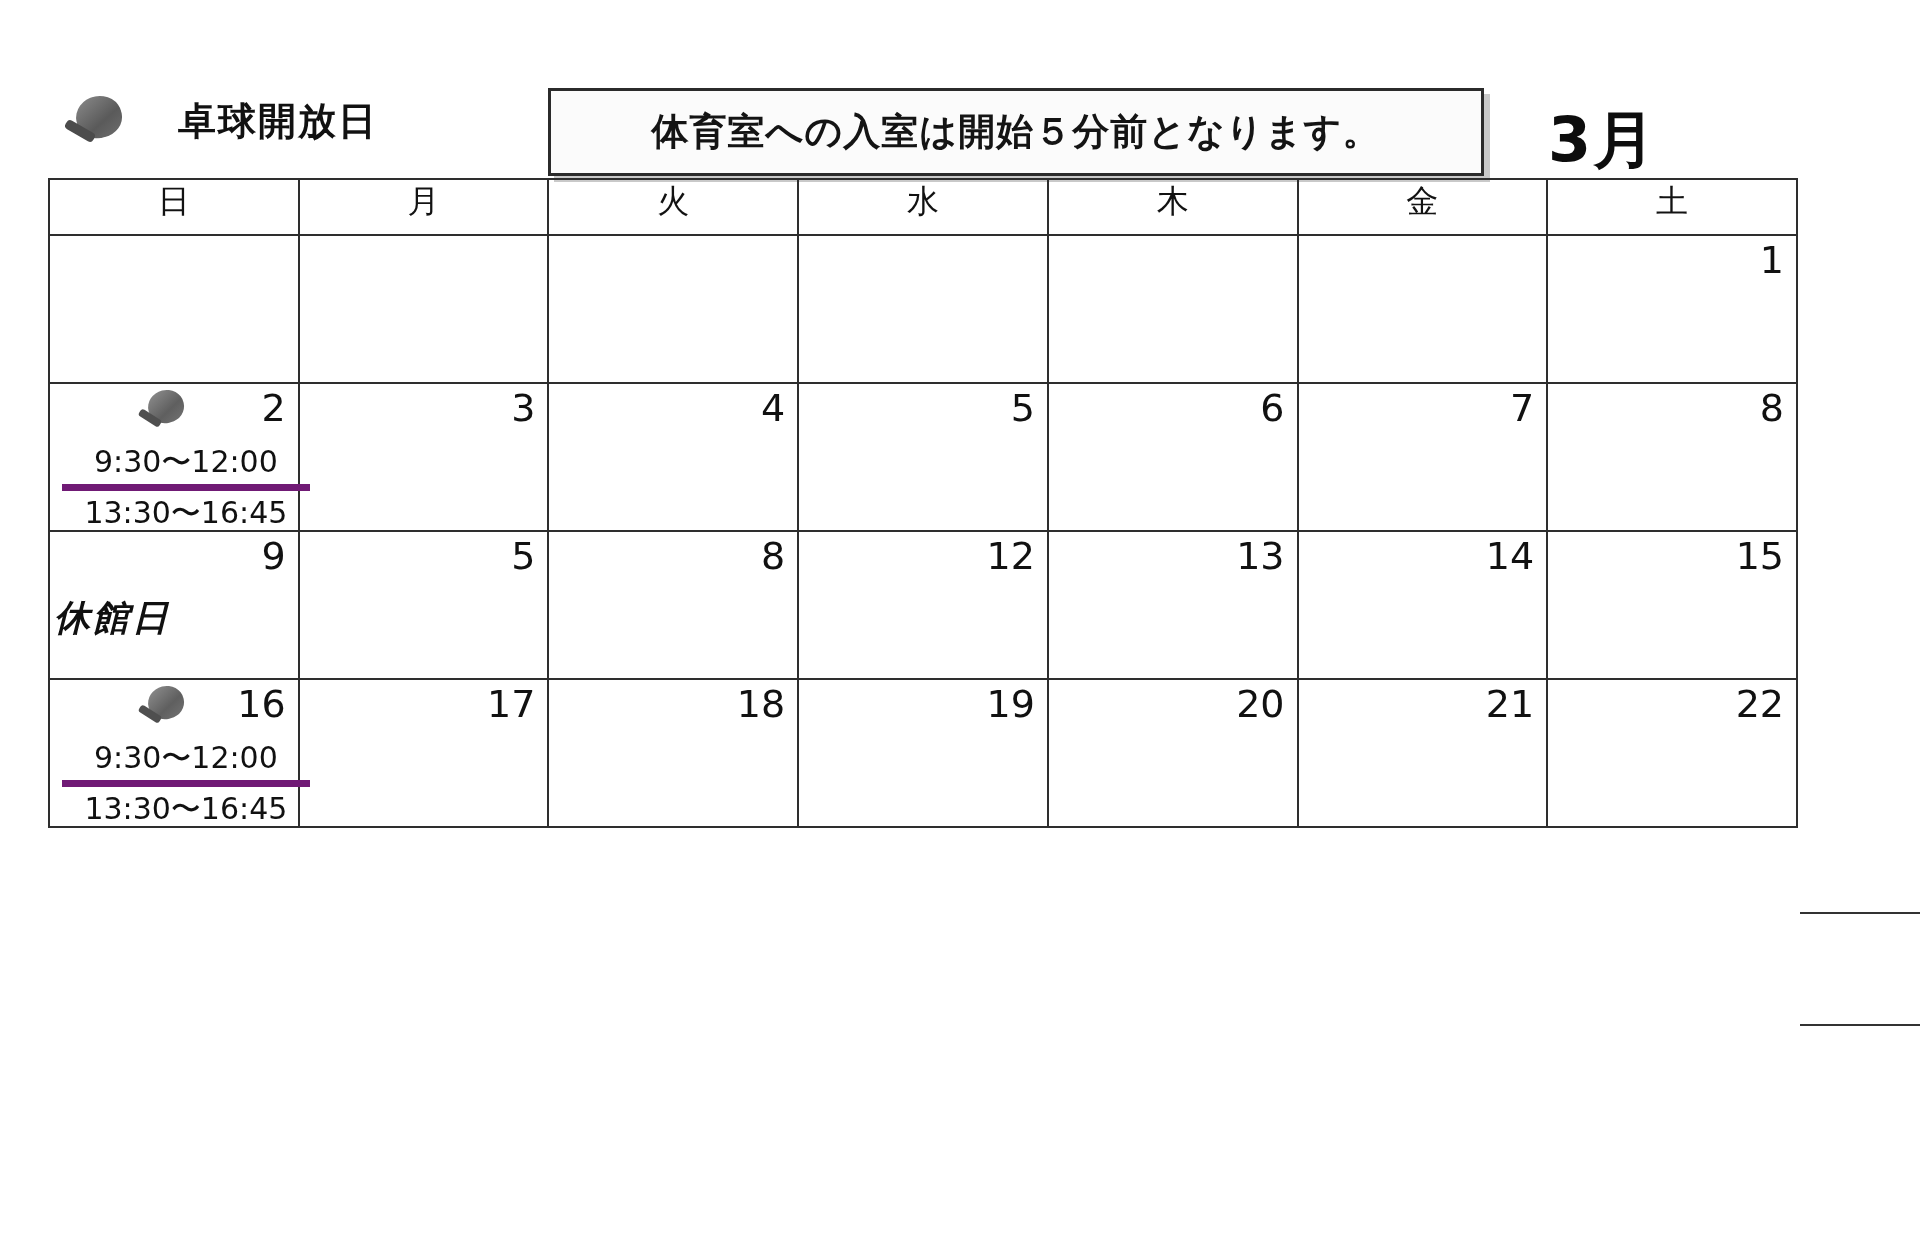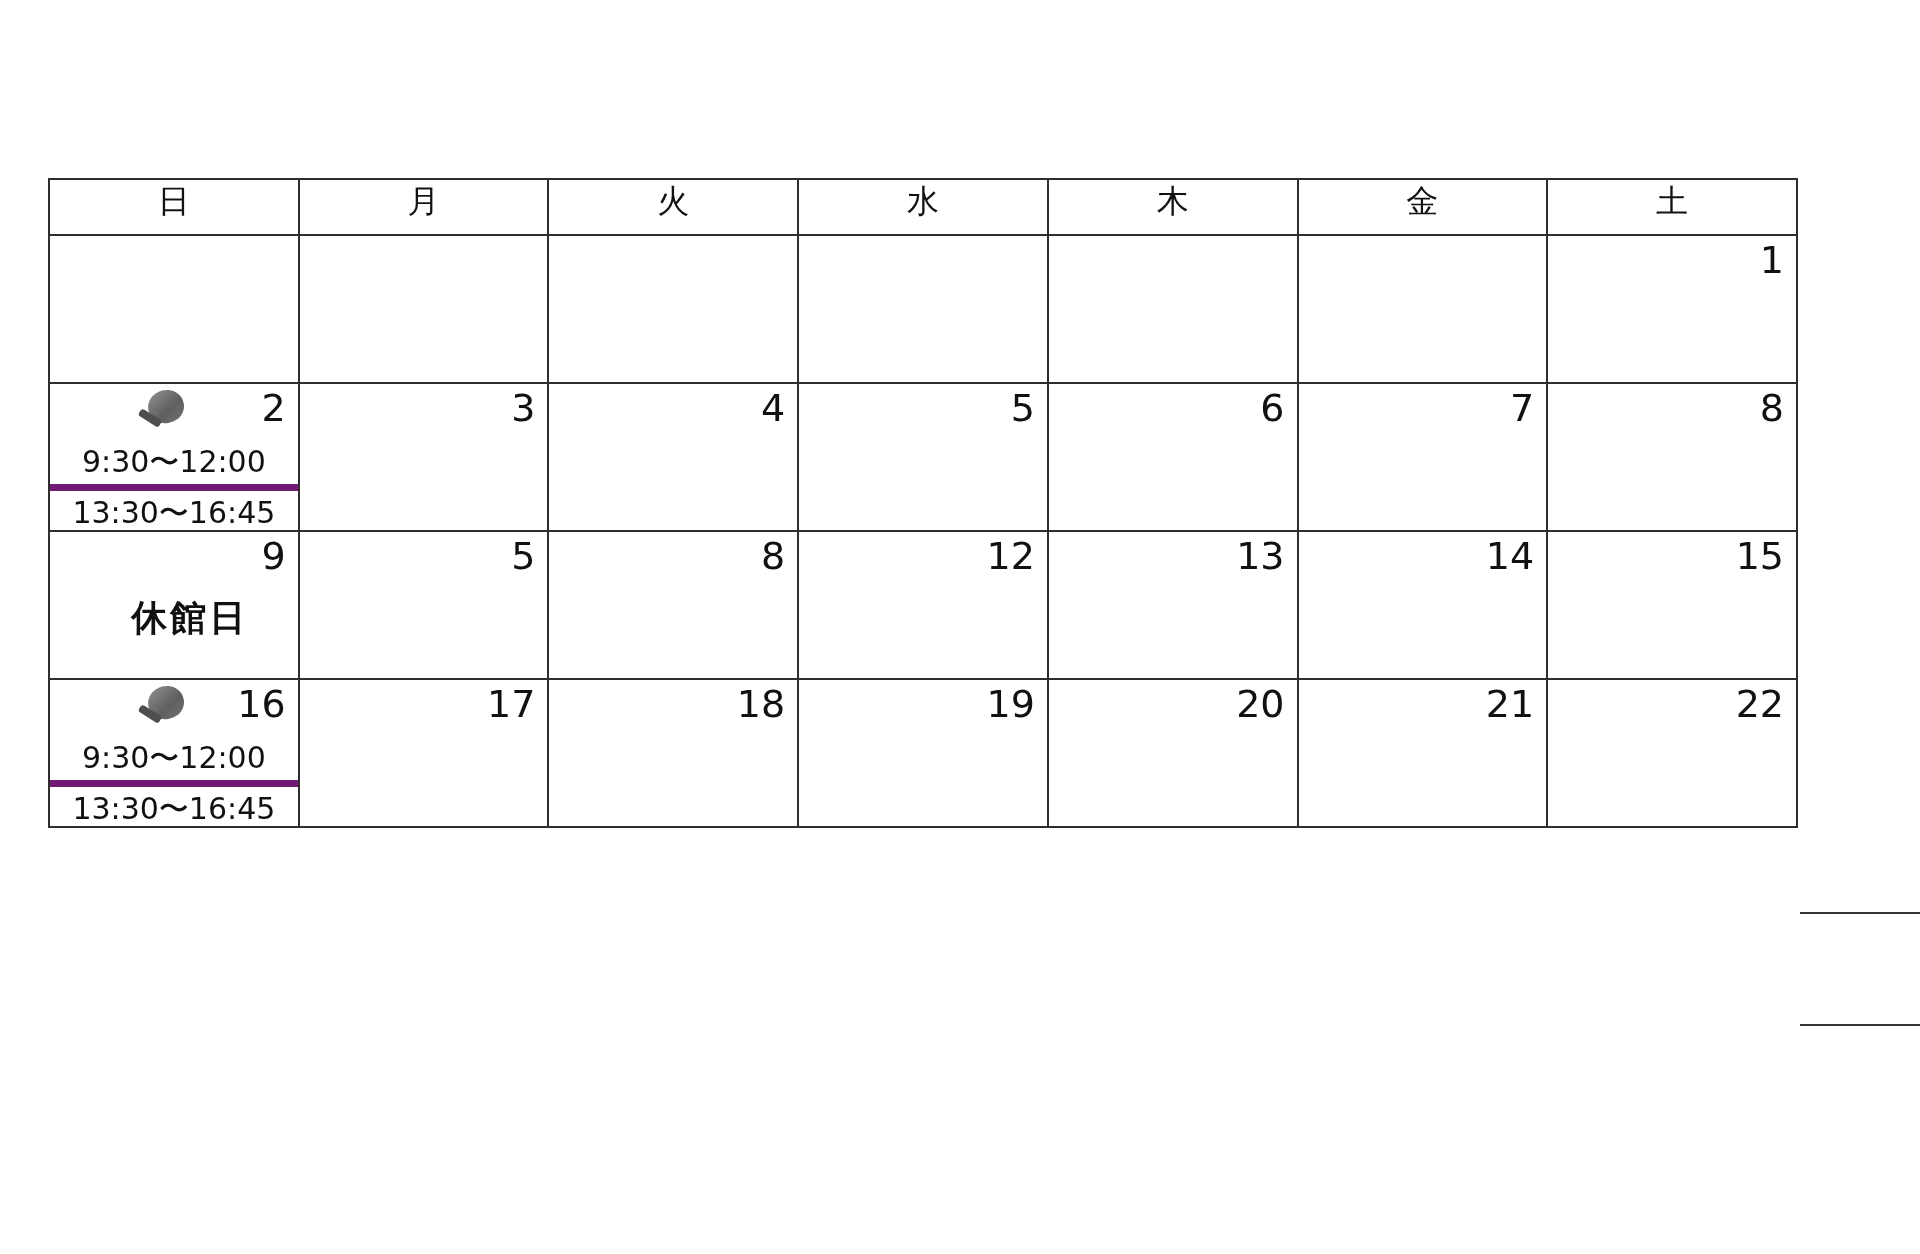--- a/index.html
+++ b/index.html
@@ -162,59 +162,76 @@
     height: 8px;
     background: #4f4f4f;
     border-radius: 3px;
     transform: rotate(32deg);
   }
   .times {
     position: absolute;
     left: 0;
     top: 56px;
     width: 100%;
+    padding-left: 12px;
   }
   .time-row {
     font-family: "DejaVu Sans", sans-serif;
     font-size: 30px;
     color: #111;
     text-align: center;
     height: 44px;
     line-height: 44px;
     border-top: 7px solid #701a75;
     white-space: nowrap;
   }
   .time-row.first { border-top: none; }
   .closed-label {
     position: absolute;
-    left: 16px;
+    left: 4px;
     top: 62px;
     width: 100%;
-    text-align: center;
+    text-align: left;
     font-family: "DejaVu Sans", sans-serif;
     font-size: 36px;
     font-weight: 700;
     color: #101010;
     letter-spacing: 3px;
+    font-style: italic;
   }
 
   
   .stray-line {
     position: absolute;
     background: #333;
     height: 2px;
   }
   .stray1 { left: 1800px; top: 912px; width: 120px; }
   .stray2 { left: 1800px; top: 1024px; width: 120px; }
 </style>
 </head>
 <body>
 
 <div class="page">
 
+  <div class="header">
+
+    <div class="paddle-icon">
+      <div class="blade"></div>
+      <div class="handle"></div>
+    </div>
+
+    <div class="header-title">卓球開放日</div>
+
+    <div class="notice-box">
+      <div class="notice-text">体育室への入室は開始５分前となります。</div>
+    </div>
+
+    <div class="month-label">3月</div>
+  </div>
 
   <table class="calendar">
     <thead>
       <tr>
         <th>日</th>
         <th>月</th>
         <th>火</th>
         <th>水</th>
         <th>木</th>
         <th>金</th>

